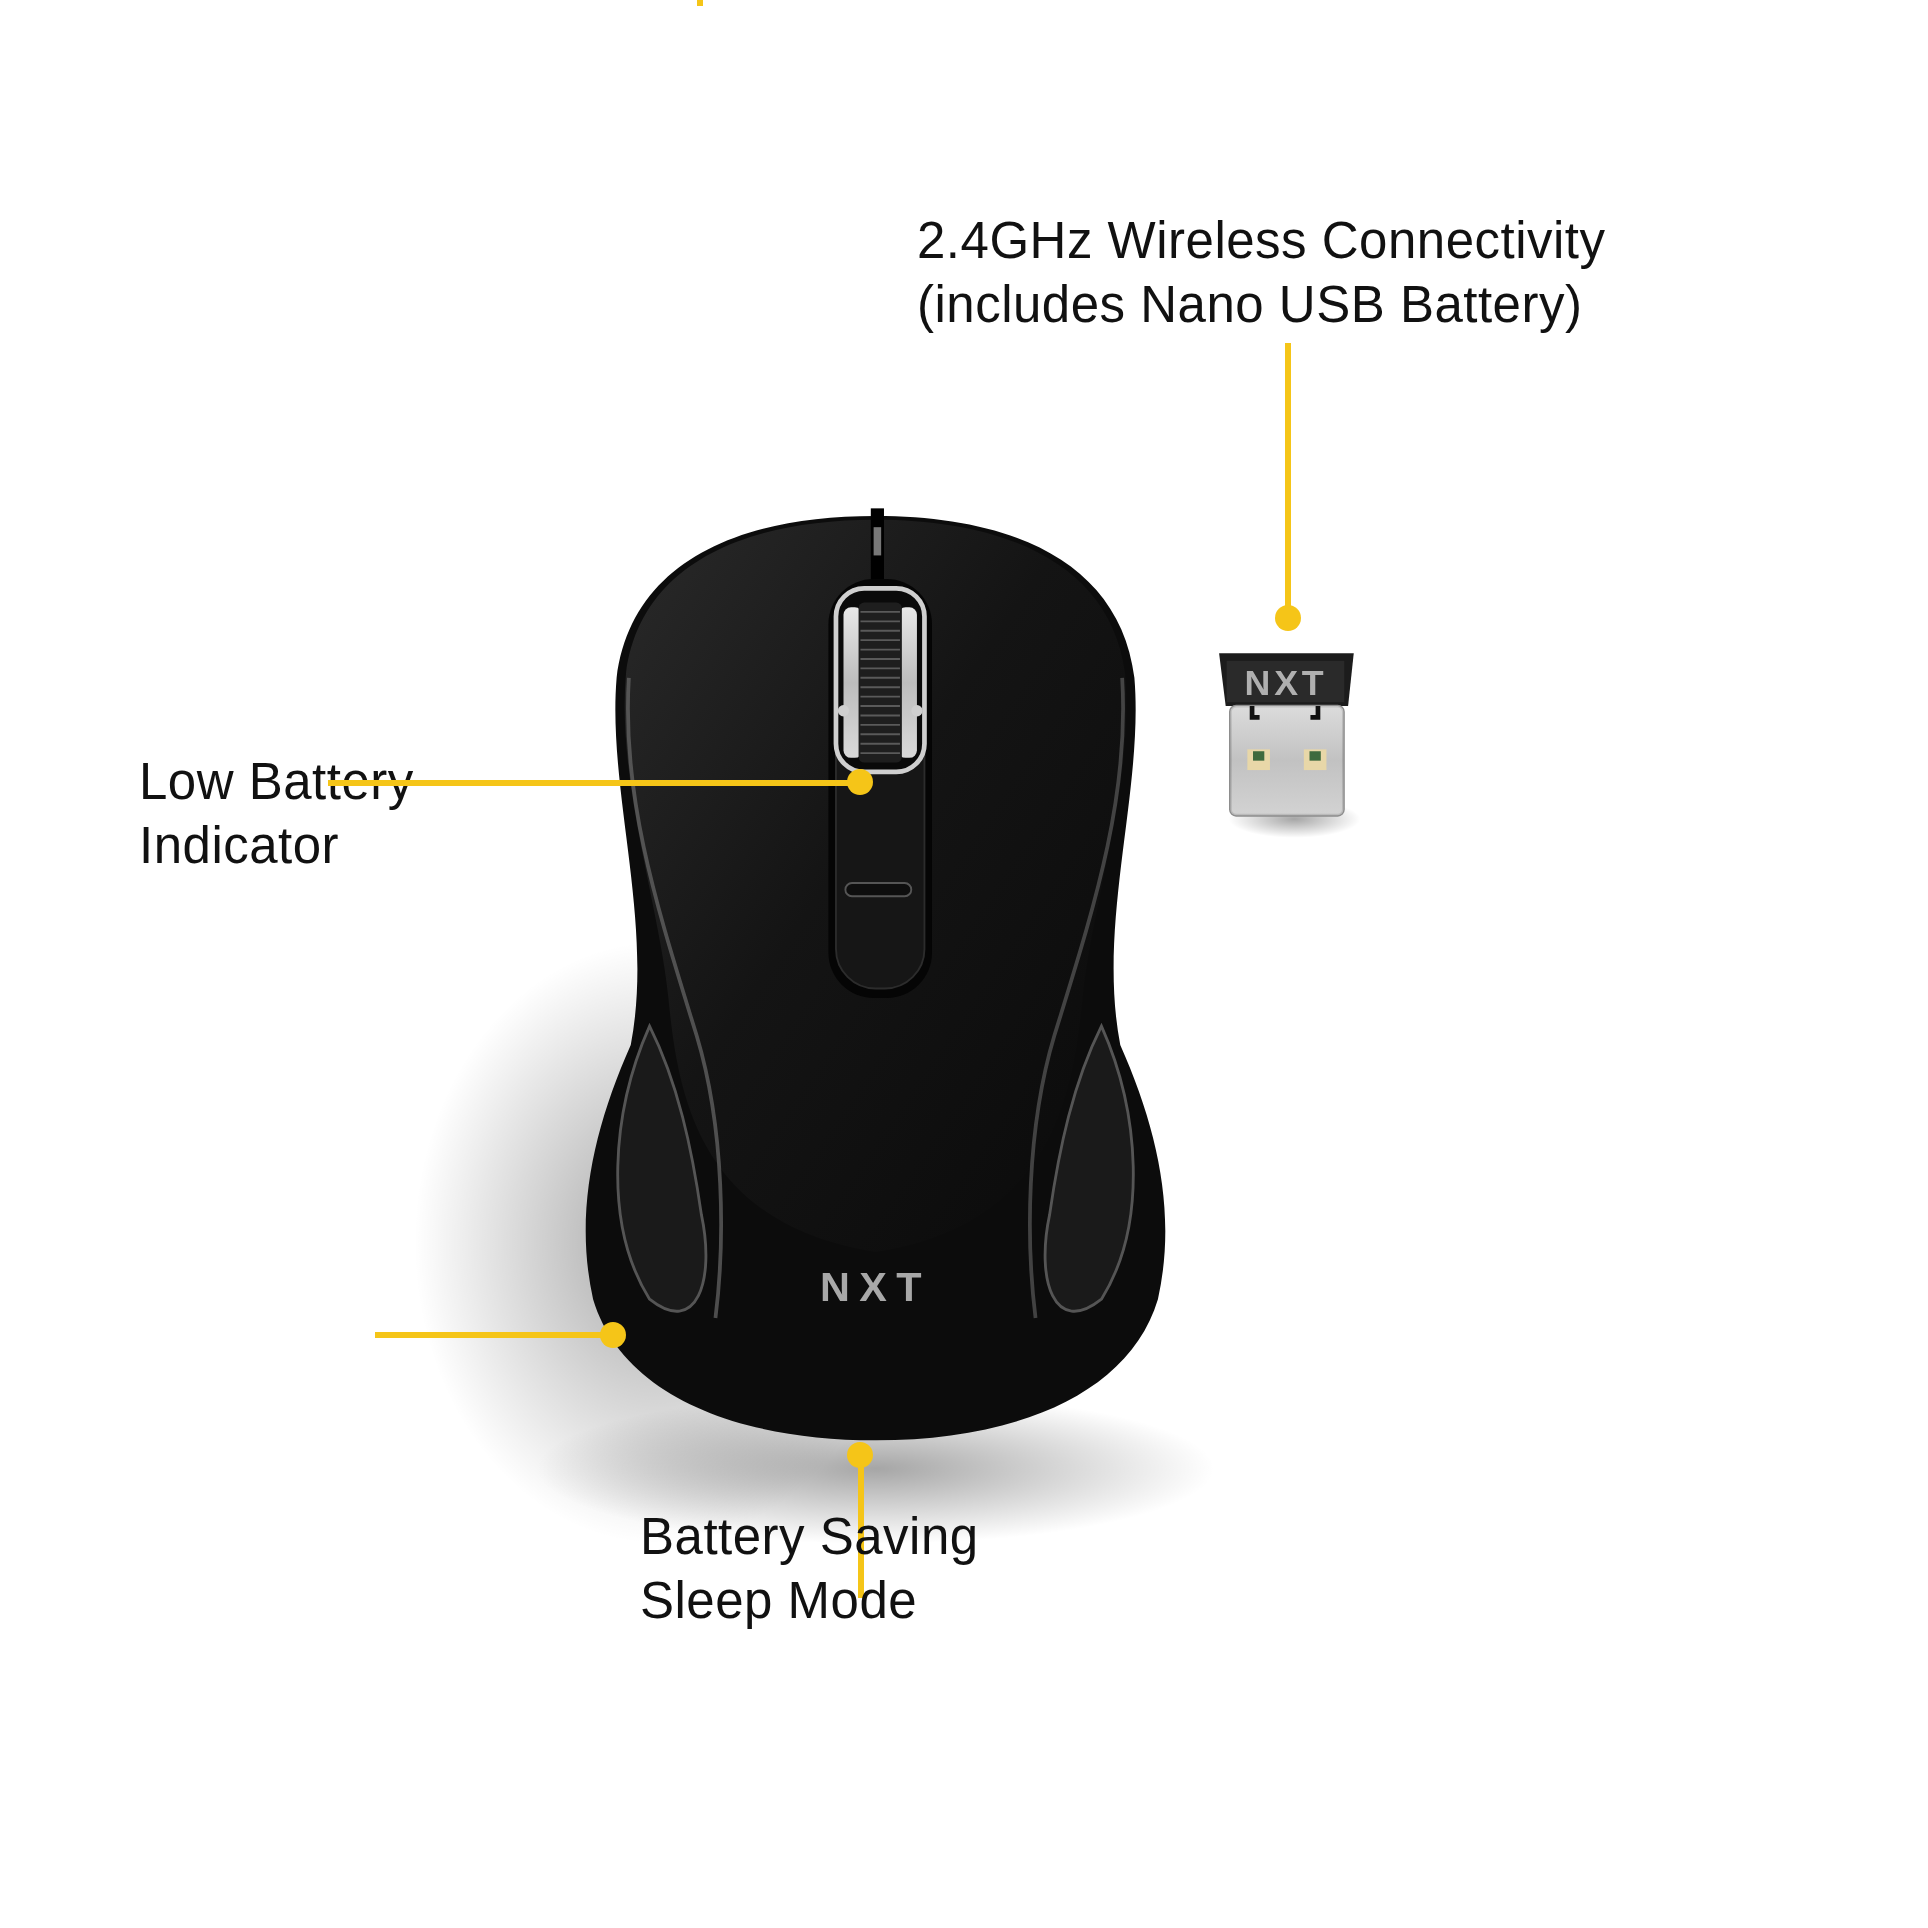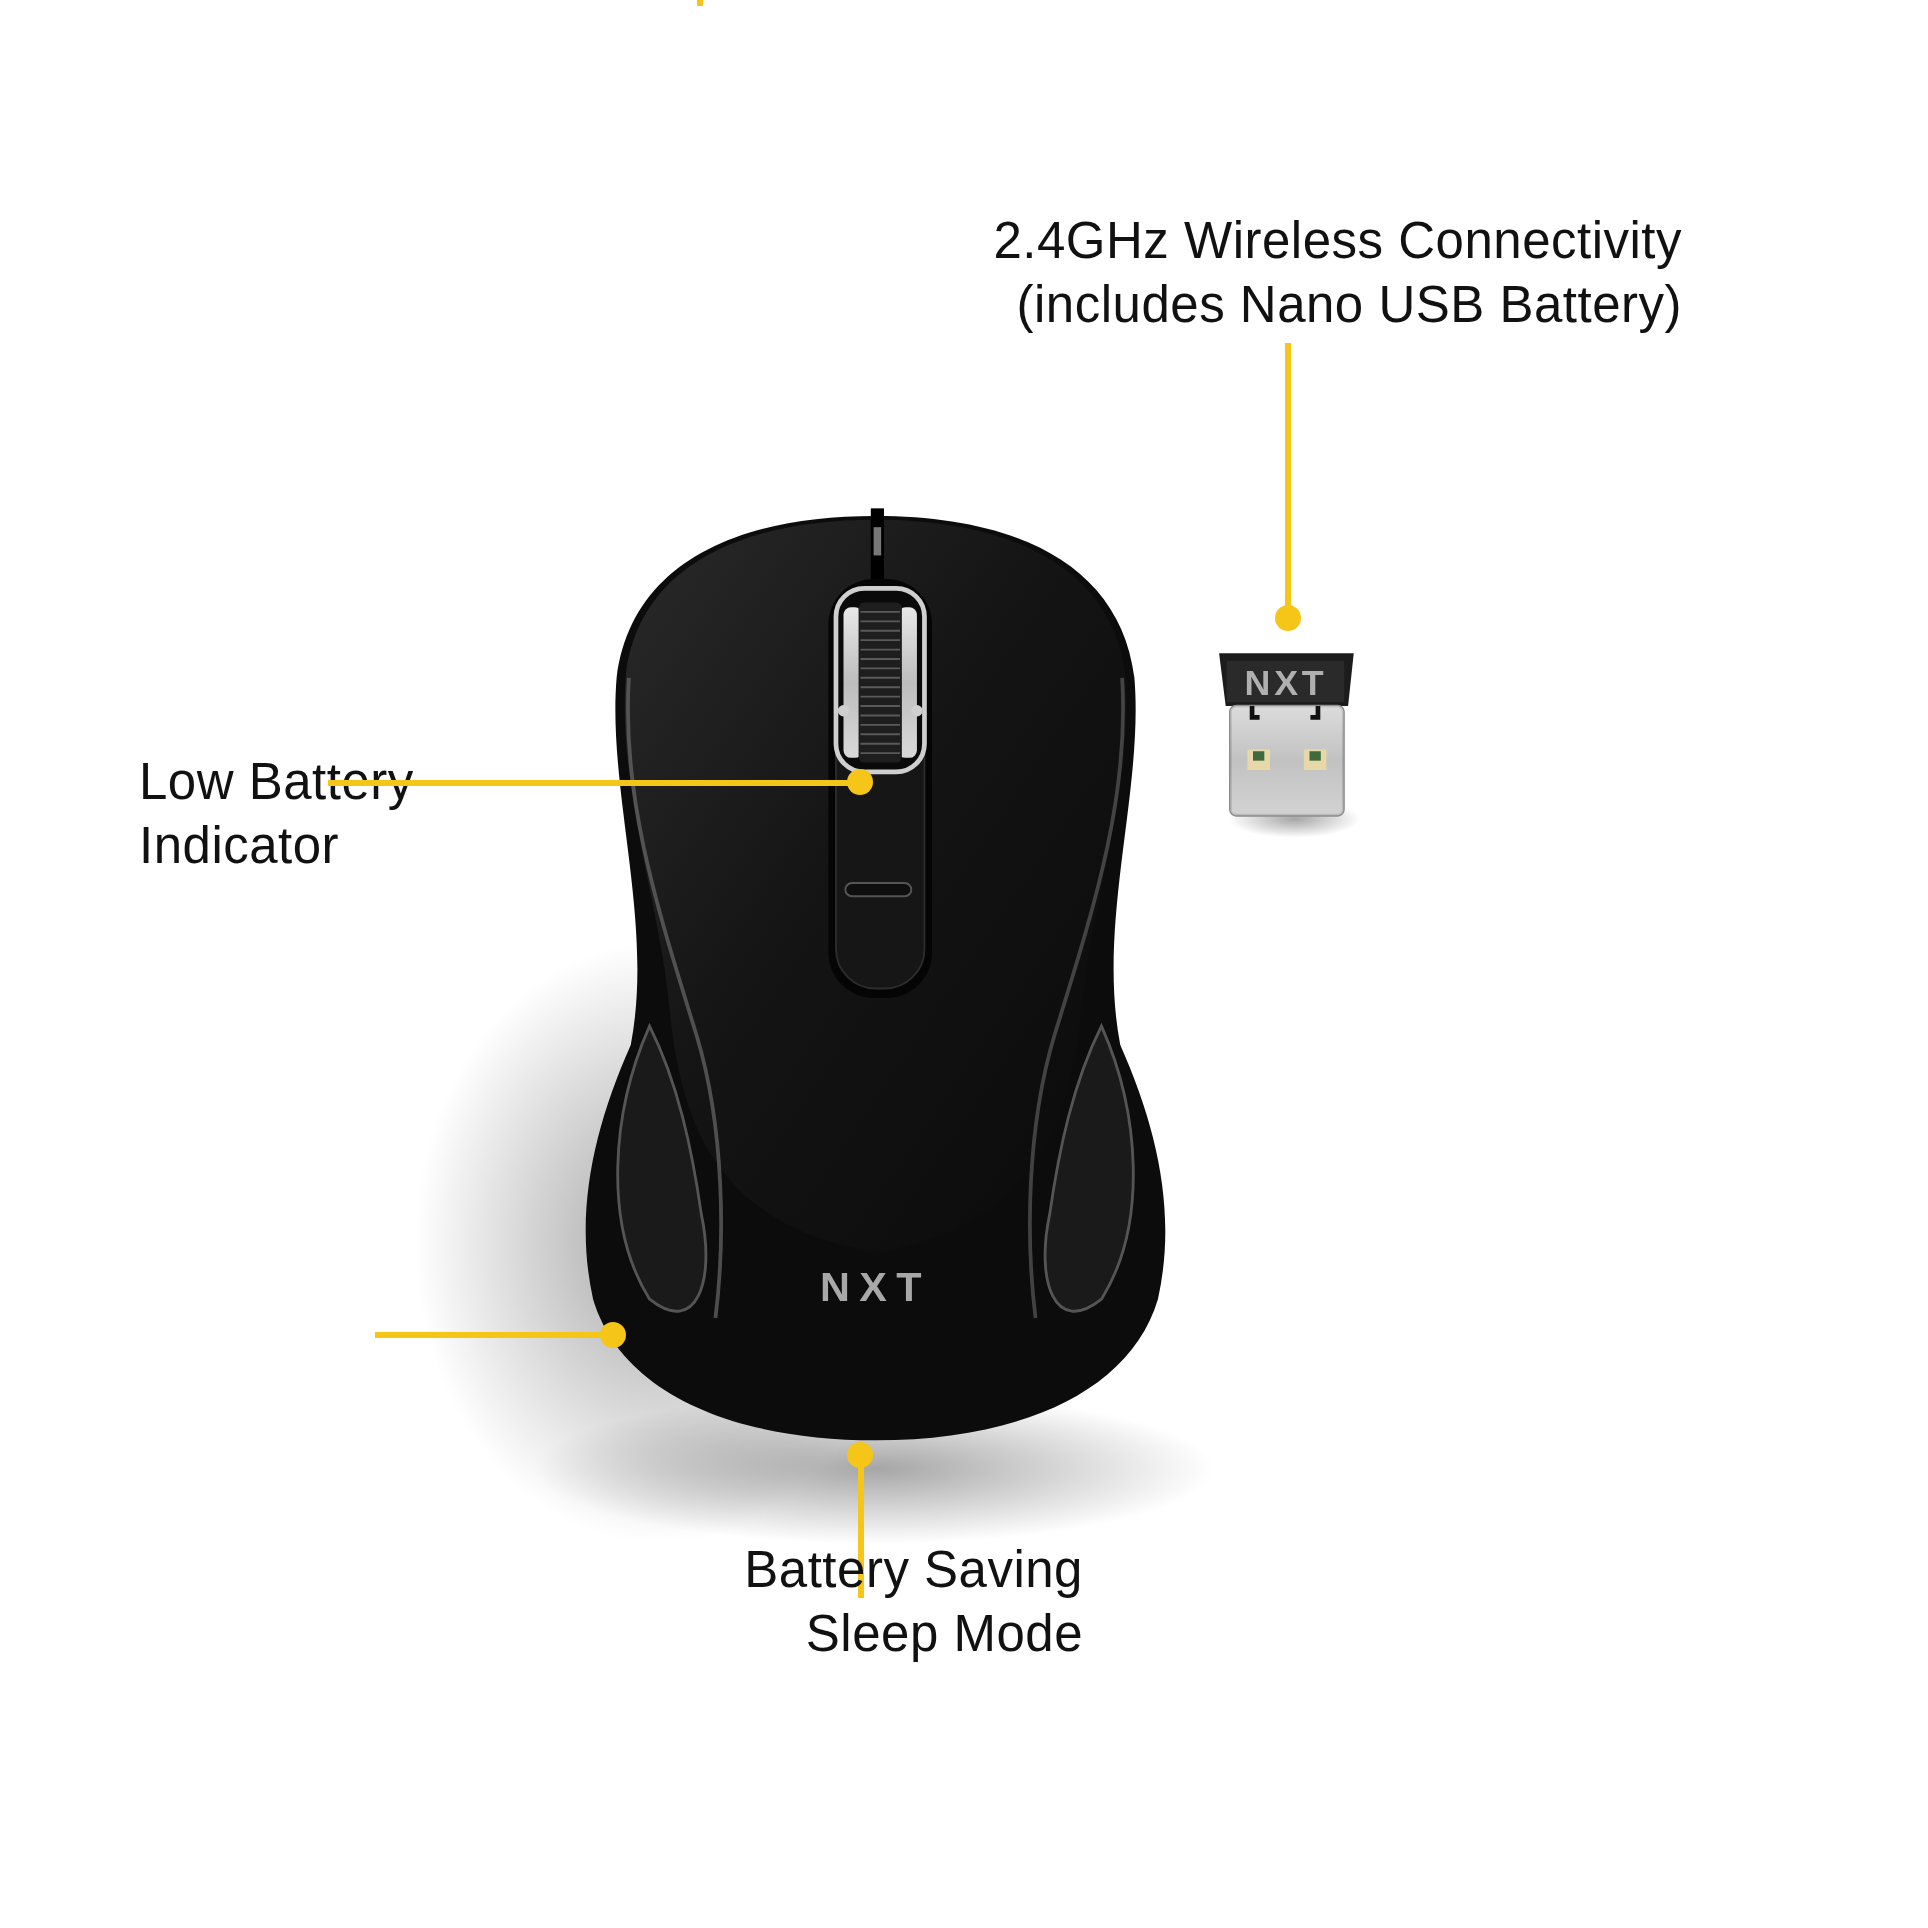--- a/index.html
+++ b/index.html
@@ -1,19 +1,19 @@
 <!DOCTYPE html>
 <html style="font-size:15px"><head>
   <meta charset="utf-8">
   <style>
     html, body { margin: 0; padding: 0; background: #ffffff; }
     body { width: 1928px; height: 1928px; position: relative; overflow: hidden; font-family: "Liberation Sans", "DejaVu Sans", sans-serif; color: #111111; }
     .label { position: absolute; font-size: 51px; line-height: 64px; letter-spacing: 0.5px; white-space: nowrap; }
     .label .line { display: block; }
-    .center { text-align: right; }
+    .center { text-align: left; }
     .hline { position: absolute; height: 5.6px; background: var(--accent); }
     .vline { position: absolute; width: 5.6px; background: var(--accent); }
     .dot { position: absolute; width: 26px; height: 26px; border-radius: 50%; background: var(--accent); }
     #stage { position: absolute; inset: 0; }
     svg { position: absolute; left: 0; top: 0; }
   </style>
 </head>
 <body>
 
 <div id="stage" style="--accent:#F5C518">
@@ -133,19 +133,19 @@
     <span class="line">Indicator</span>
   </div>
   <div class="hline" style="left:328px; top:780px; width:527px;"></div>
   <div class="dot" style="left:847px; top:769px;"></div>
 
   <div class="hline" style="left:375px; top:1332px; width:226px;"></div>
   <div class="dot" style="left:600px; top:1322px;"></div>
 
   <div class="dot" style="left:847px; top:1442px;"></div>
   <div class="vline" style="left:858px; top:1455px; height:143px;"></div>
-  <div class="label center" style="left:640px; top:1538px; width:443px;">
+  <div class="label center" style="left:640px; top:1505px; width:443px;">
     <span class="line">Battery Saving</span>
     <span class="line">Sleep Mode</span>
   </div>
 
 </div>
 
 
 </body></html>

